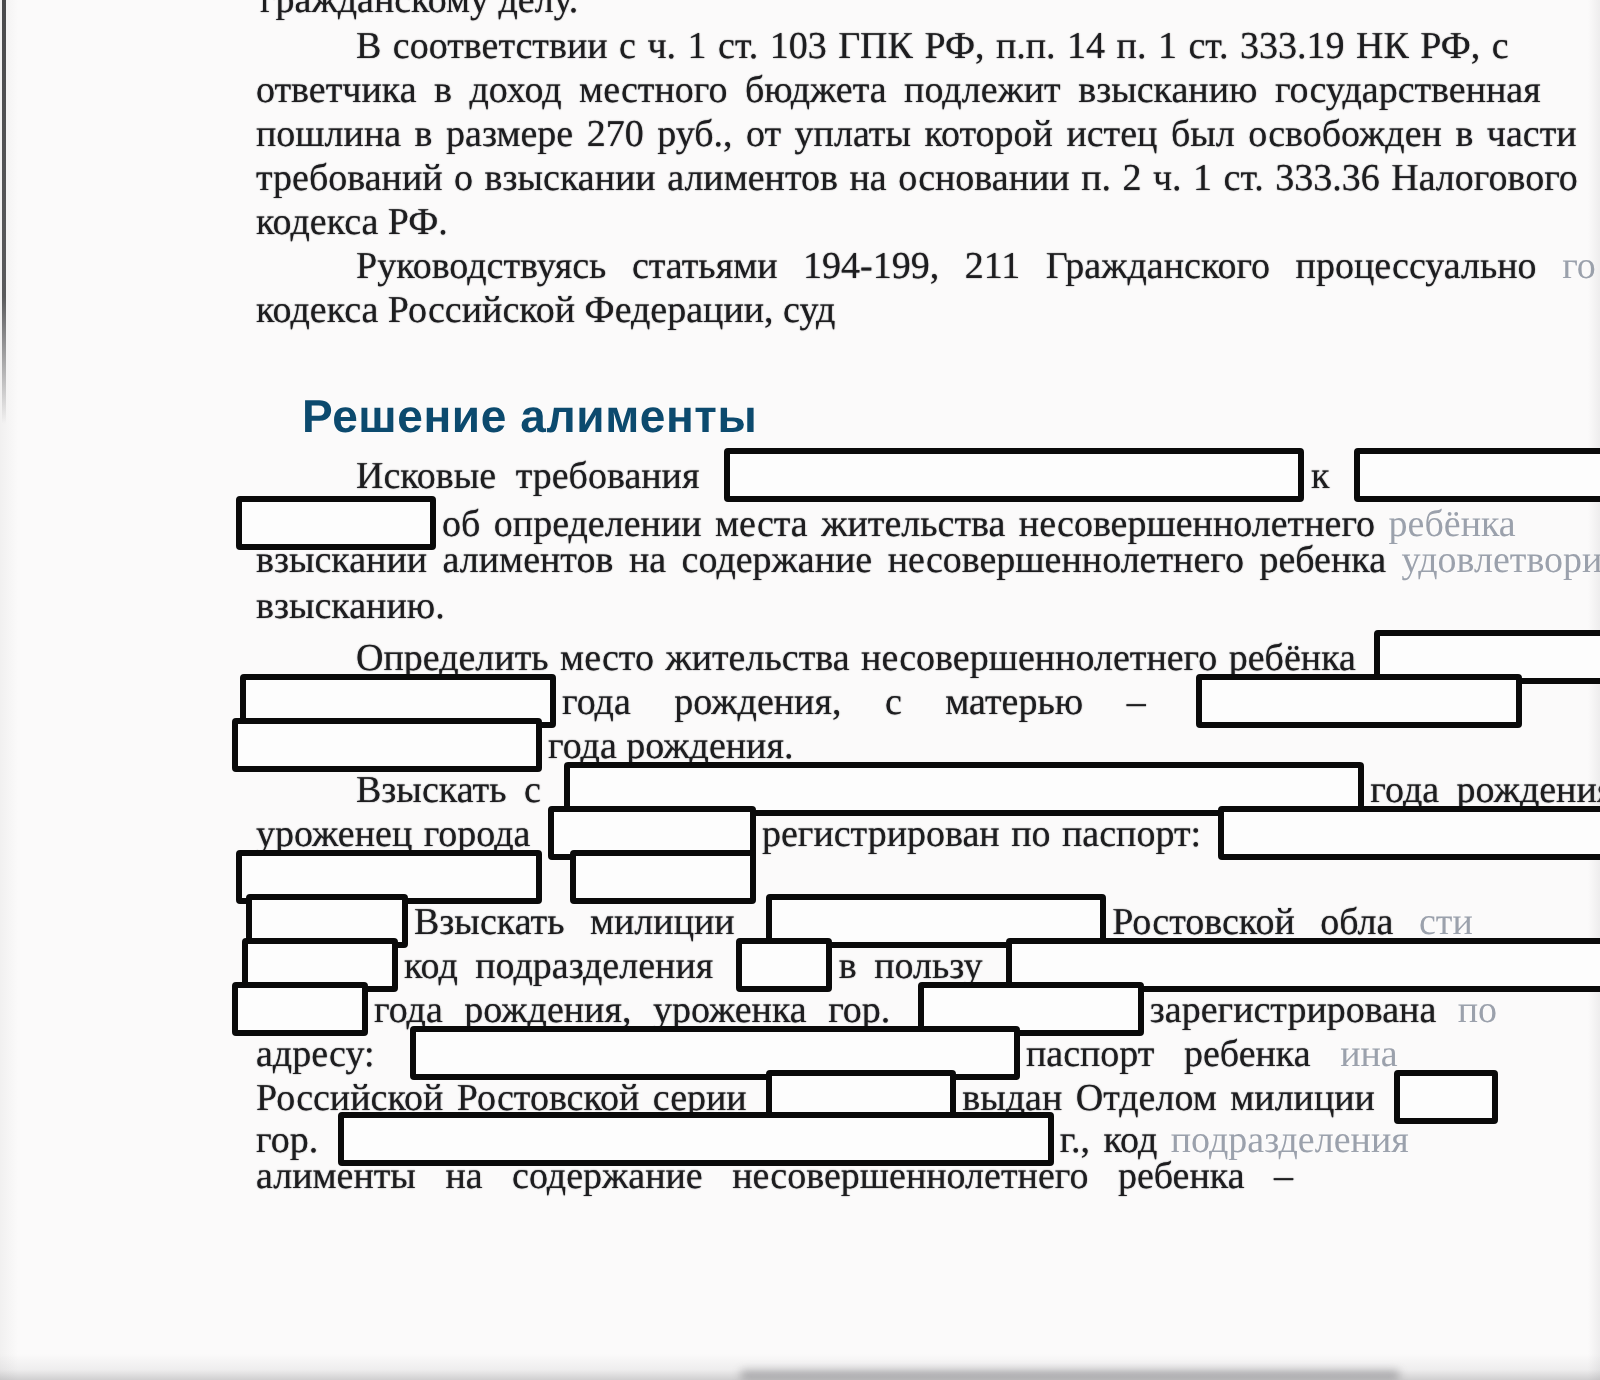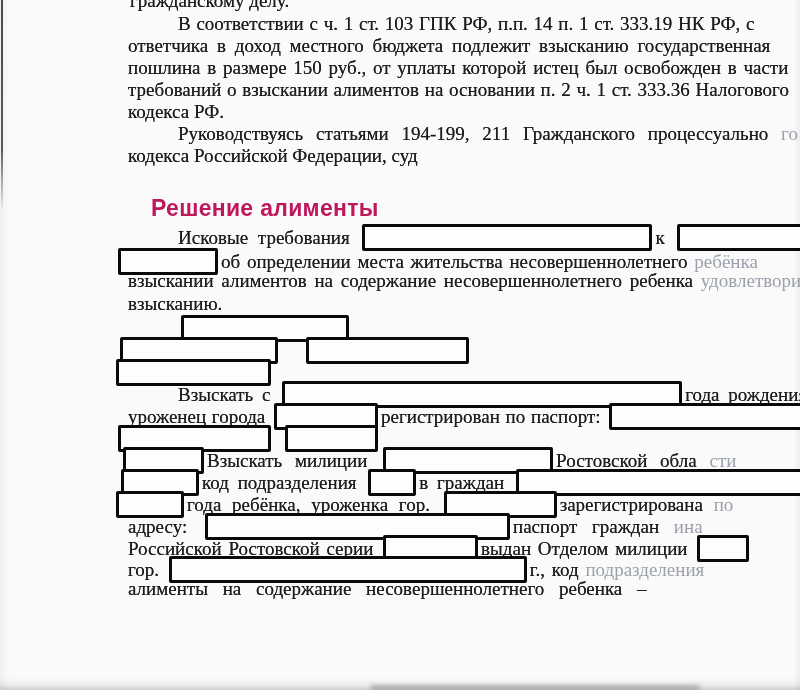--- a/index.html
+++ b/index.html
@@ -64,42 +64,42 @@
 <body>
 
 <div class="page">
   <div class="left-strip"></div>
   <div class="edge-line"></div>
 
   <div id="doc">
       <div class="doc-line" style="top: -10px; padding-left: 130px;"><span class="t">гражданскому делу.</span> </div>
       <div class="doc-line" style="top: 13px; padding-left: 178px; word-spacing: 1px;"><span class="t">В соответствии с ч. 1 ст. 103 ГПК РФ, п.п. 14 п. 1 ст. 333.19 НК РФ, с</span> </div>
       <div class="doc-line" style="top: 35px; padding-left: 128px; word-spacing: 4px;"><span class="t">ответчика в доход местного бюджета подлежит взысканию государственная</span> </div>
-      <div class="doc-line" style="top: 57px; padding-left: 128px; word-spacing: 2px;"><span class="t">пошлина в размере 150 руб., от уплаты которой истец был освобожден в части</span> </div>
+      <div class="doc-line" style="top: 57px; padding-left: 128px; word-spacing: 2px;"><span class="t">пошлина в размере 270 руб., от уплаты которой истец был освобожден в части</span> </div>
       <div class="doc-line" style="top: 79px; padding-left: 128px; word-spacing: 1px;"><span class="t">требований о взыскании алиментов на основании п. 2 ч. 1 ст. 333.36 Налогового</span> </div>
       <div class="doc-line" style="top: 101px; padding-left: 128px;"><span class="t">кодекса РФ.</span> </div>
       <div class="doc-line" style="top: 123px; padding-left: 178px; word-spacing: 8px;"><span class="t">Руководствуясь статьями 194-199, 211 Гражданского процессуально</span> <span class="t faded">го</span> </div>
       <div class="doc-line" style="top: 145px; padding-left: 128px;"><span class="t">кодекса Российской Федерации, суд</span> </div>
       <div class="doc-line" style="top: 224px; padding-left: 178px; word-spacing: 5px;"><span class="t">Исковые требования</span> <span class="redact" style="width: 290px;"></span><span class="t">к</span> <span class="redact" style="width: 190px;"></span></div>
       <div class="doc-line" style="top: 248px; padding-left: 115px; word-spacing: 2px;"><span class="redact" style="width: 100px;"></span><span class="t">об определении места жительства несовершеннолетнего</span> <span class="t faded">ребёнка</span> </div>
       <div class="doc-line" style="top: 270px; padding-left: 128px; word-spacing: 3px;"><span class="t">взыскании алиментов на содержание несовершеннолетнего ребенка</span> <span class="t faded">удовлетворить</span> </div>
       <div class="doc-line" style="top: 293px; padding-left: 128px;"><span class="t">взысканию.</span> </div>
-      <div class="doc-line" style="top: 315px; padding-left: 178px; word-spacing: 1px;"> <span class="redact" style="width: 168px;"></span></div>
-      <div class="doc-line" style="top: 337px; padding-left: 117px; word-spacing: 17px;"><span class="redact" style="width: 158px;"></span> <span class="redact" style="width: 163px;"></span></div>
-      <div class="doc-line" style="top: 359px; padding-left: 113px;"><span class="redact" style="width: 155px;"></span> </div>
+      <div class="doc-line" style="top: 315px; padding-left: 178px; word-spacing: 1px;"><span class="t">Определить место жительства несовершеннолетнего ребёнка</span> <span class="redact" style="width: 168px;"></span></div>
+      <div class="doc-line" style="top: 337px; padding-left: 117px; word-spacing: 17px;"><span class="redact" style="width: 158px;"></span><span class="t">года рождения, с матерью –</span> <span class="redact" style="width: 163px;"></span></div>
+      <div class="doc-line" style="top: 359px; padding-left: 113px;"><span class="redact" style="width: 155px;"></span><span class="t">года рождения.</span> </div>
       <div class="doc-line" style="top: 381px; padding-left: 178px; word-spacing: 4px;"><span class="t">Взыскать с</span> <span class="redact" style="width: 400px;"></span><span class="t">года рождения,</span> </div>
       <div class="doc-line" style="top: 403px; padding-left: 128px; word-spacing: 1px;"><span class="t">уроженец города</span> <span class="redact" style="width: 104px;"></span><span class="t">регистрирован по паспорт:</span> <span class="redact" style="width: 300px;"></span></div>
       <div class="doc-line" style="top: 425px; padding-left: 115px; word-spacing: 3px;"><span class="redact" style="width: 153px;"></span> <span class="redact" style="width: 93px;"></span></div>
       <div class="doc-line" style="top: 447px; padding-left: 120px; word-spacing: 8px;"><span class="redact" style="width: 81px;"></span><span class="t">Взыскать милиции</span> <span class="redact" style="width: 170px;"></span><span class="t">Ростовской обла</span> <span class="t faded">сти</span> </div>
-      <div class="doc-line" style="top: 469px; padding-left: 118px; word-spacing: 4px;"><span class="redact" style="width: 78px;"></span><span class="t">код подразделения</span> <span class="redact" style="width: 48px;"></span><span class="t">в граждан</span> <span class="redact" style="width: 355px;"></span></div>
-      <div class="doc-line" style="top: 491px; padding-left: 113px; word-spacing: 6px;"><span class="redact" style="width: 68px;"></span><span class="t">года ребёнка, уроженка гор.</span> <span class="redact" style="width: 113px;"></span><span class="t">зарегистрирована</span> <span class="t faded">по</span> </div>
-      <div class="doc-line" style="top: 513px; padding-left: 128px; word-spacing: 10px;"><span class="t">адресу:</span> <span class="redact" style="width: 305px;"></span><span class="t">паспорт граждан</span> <span class="t faded">ина</span> </div>
+      <div class="doc-line" style="top: 469px; padding-left: 118px; word-spacing: 4px;"><span class="redact" style="width: 78px;"></span><span class="t">код подразделения</span> <span class="redact" style="width: 48px;"></span><span class="t">в пользу</span> <span class="redact" style="width: 355px;"></span></div>
+      <div class="doc-line" style="top: 491px; padding-left: 113px; word-spacing: 6px;"><span class="redact" style="width: 68px;"></span><span class="t">года рождения, уроженка гор.</span> <span class="redact" style="width: 113px;"></span><span class="t">зарегистрирована</span> <span class="t faded">по</span> </div>
+      <div class="doc-line" style="top: 513px; padding-left: 128px; word-spacing: 10px;"><span class="t">адресу:</span> <span class="redact" style="width: 305px;"></span><span class="t">паспорт ребенка</span> <span class="t faded">ина</span> </div>
       <div class="doc-line" style="top: 535px; padding-left: 128px; word-spacing: 2px;"><span class="t">Российской Ростовской серии</span> <span class="redact" style="width: 95px;"></span><span class="t">выдан Отделом милиции</span> <span class="redact" style="width: 52px;"></span></div>
       <div class="doc-line" style="top: 556px; padding-left: 128px; word-spacing: 2px;"><span class="t">гор.</span> <span class="redact" style="width: 358px;"></span><span class="t">г., код</span> <span class="t faded">подразделения</span> </div>
       <div class="doc-line" style="top: 578px; padding-left: 128px; word-spacing: 10px;"><span class="t">алименты на содержание несовершеннолетнего ребенка –</span> </div>
     </div>
 
-  <div class="annotation" style="color: #be185d;">Решение алименты</div>
+  <div class="annotation" style="color: #0c4a6e;">Решение алименты</div>
 
   <div class="right-shade"></div>
   <div class="bottom-shade"></div>
   <div class="bottom-smudge"></div>
 </div>
 
 </body></html>

